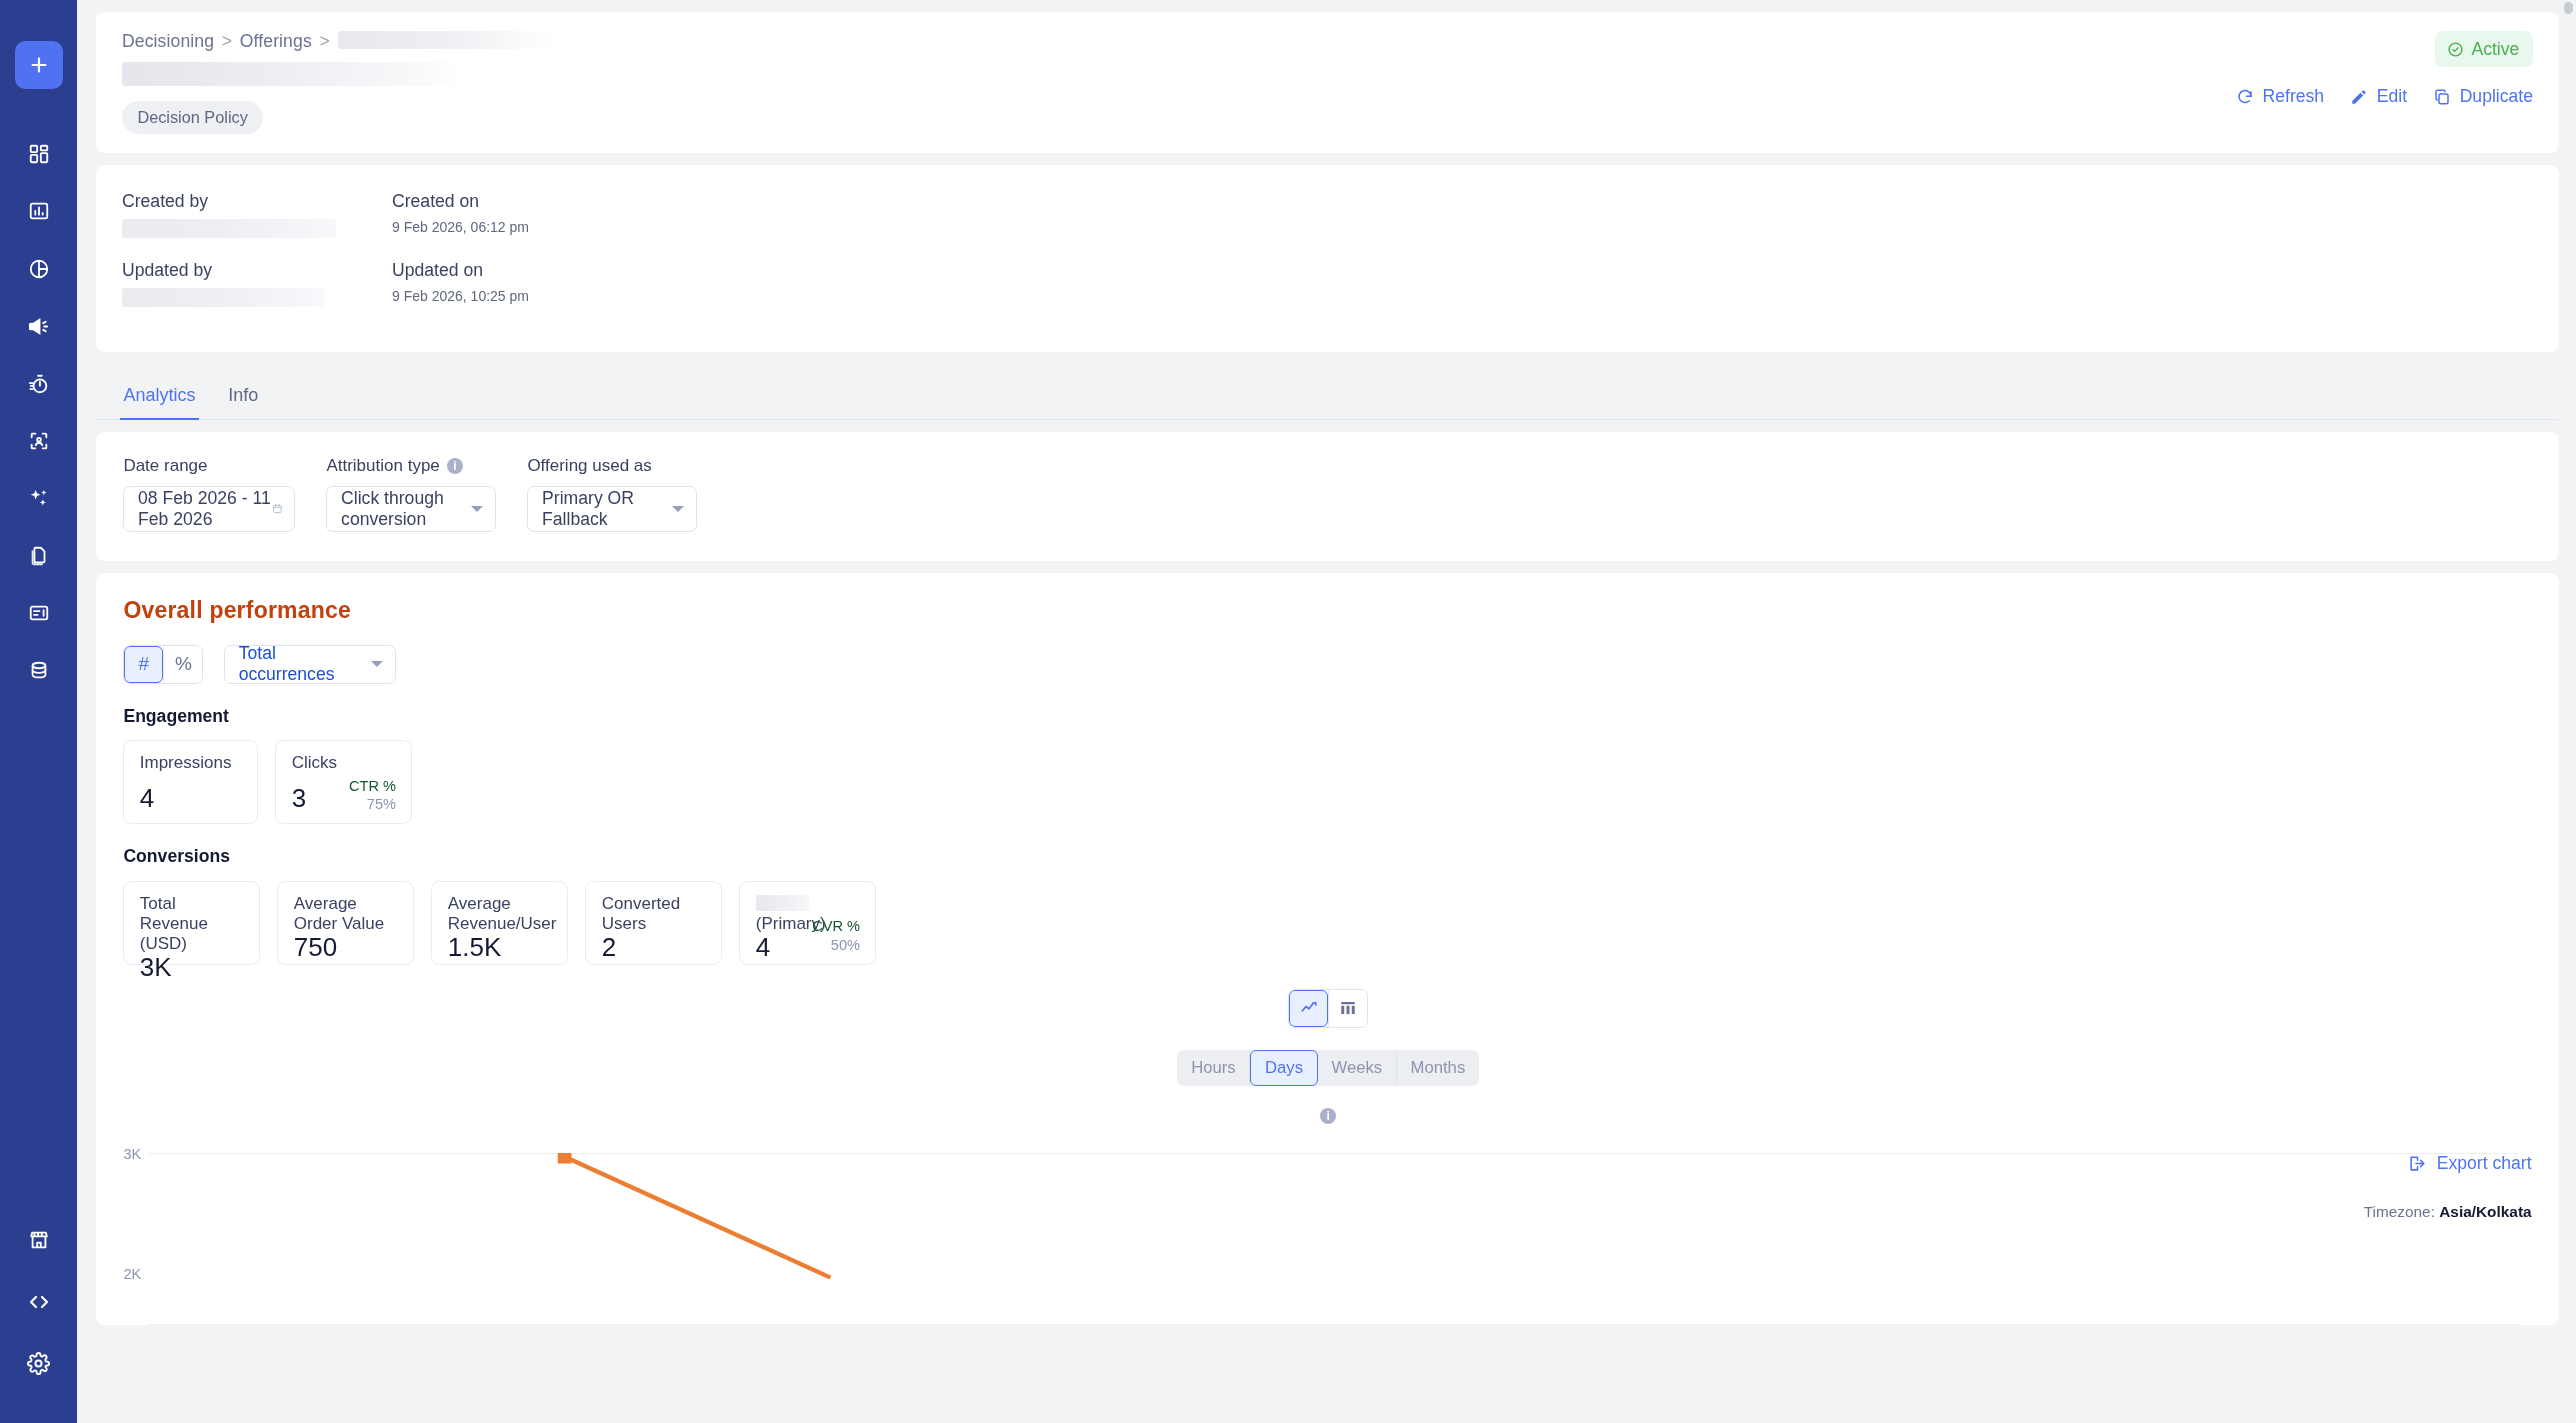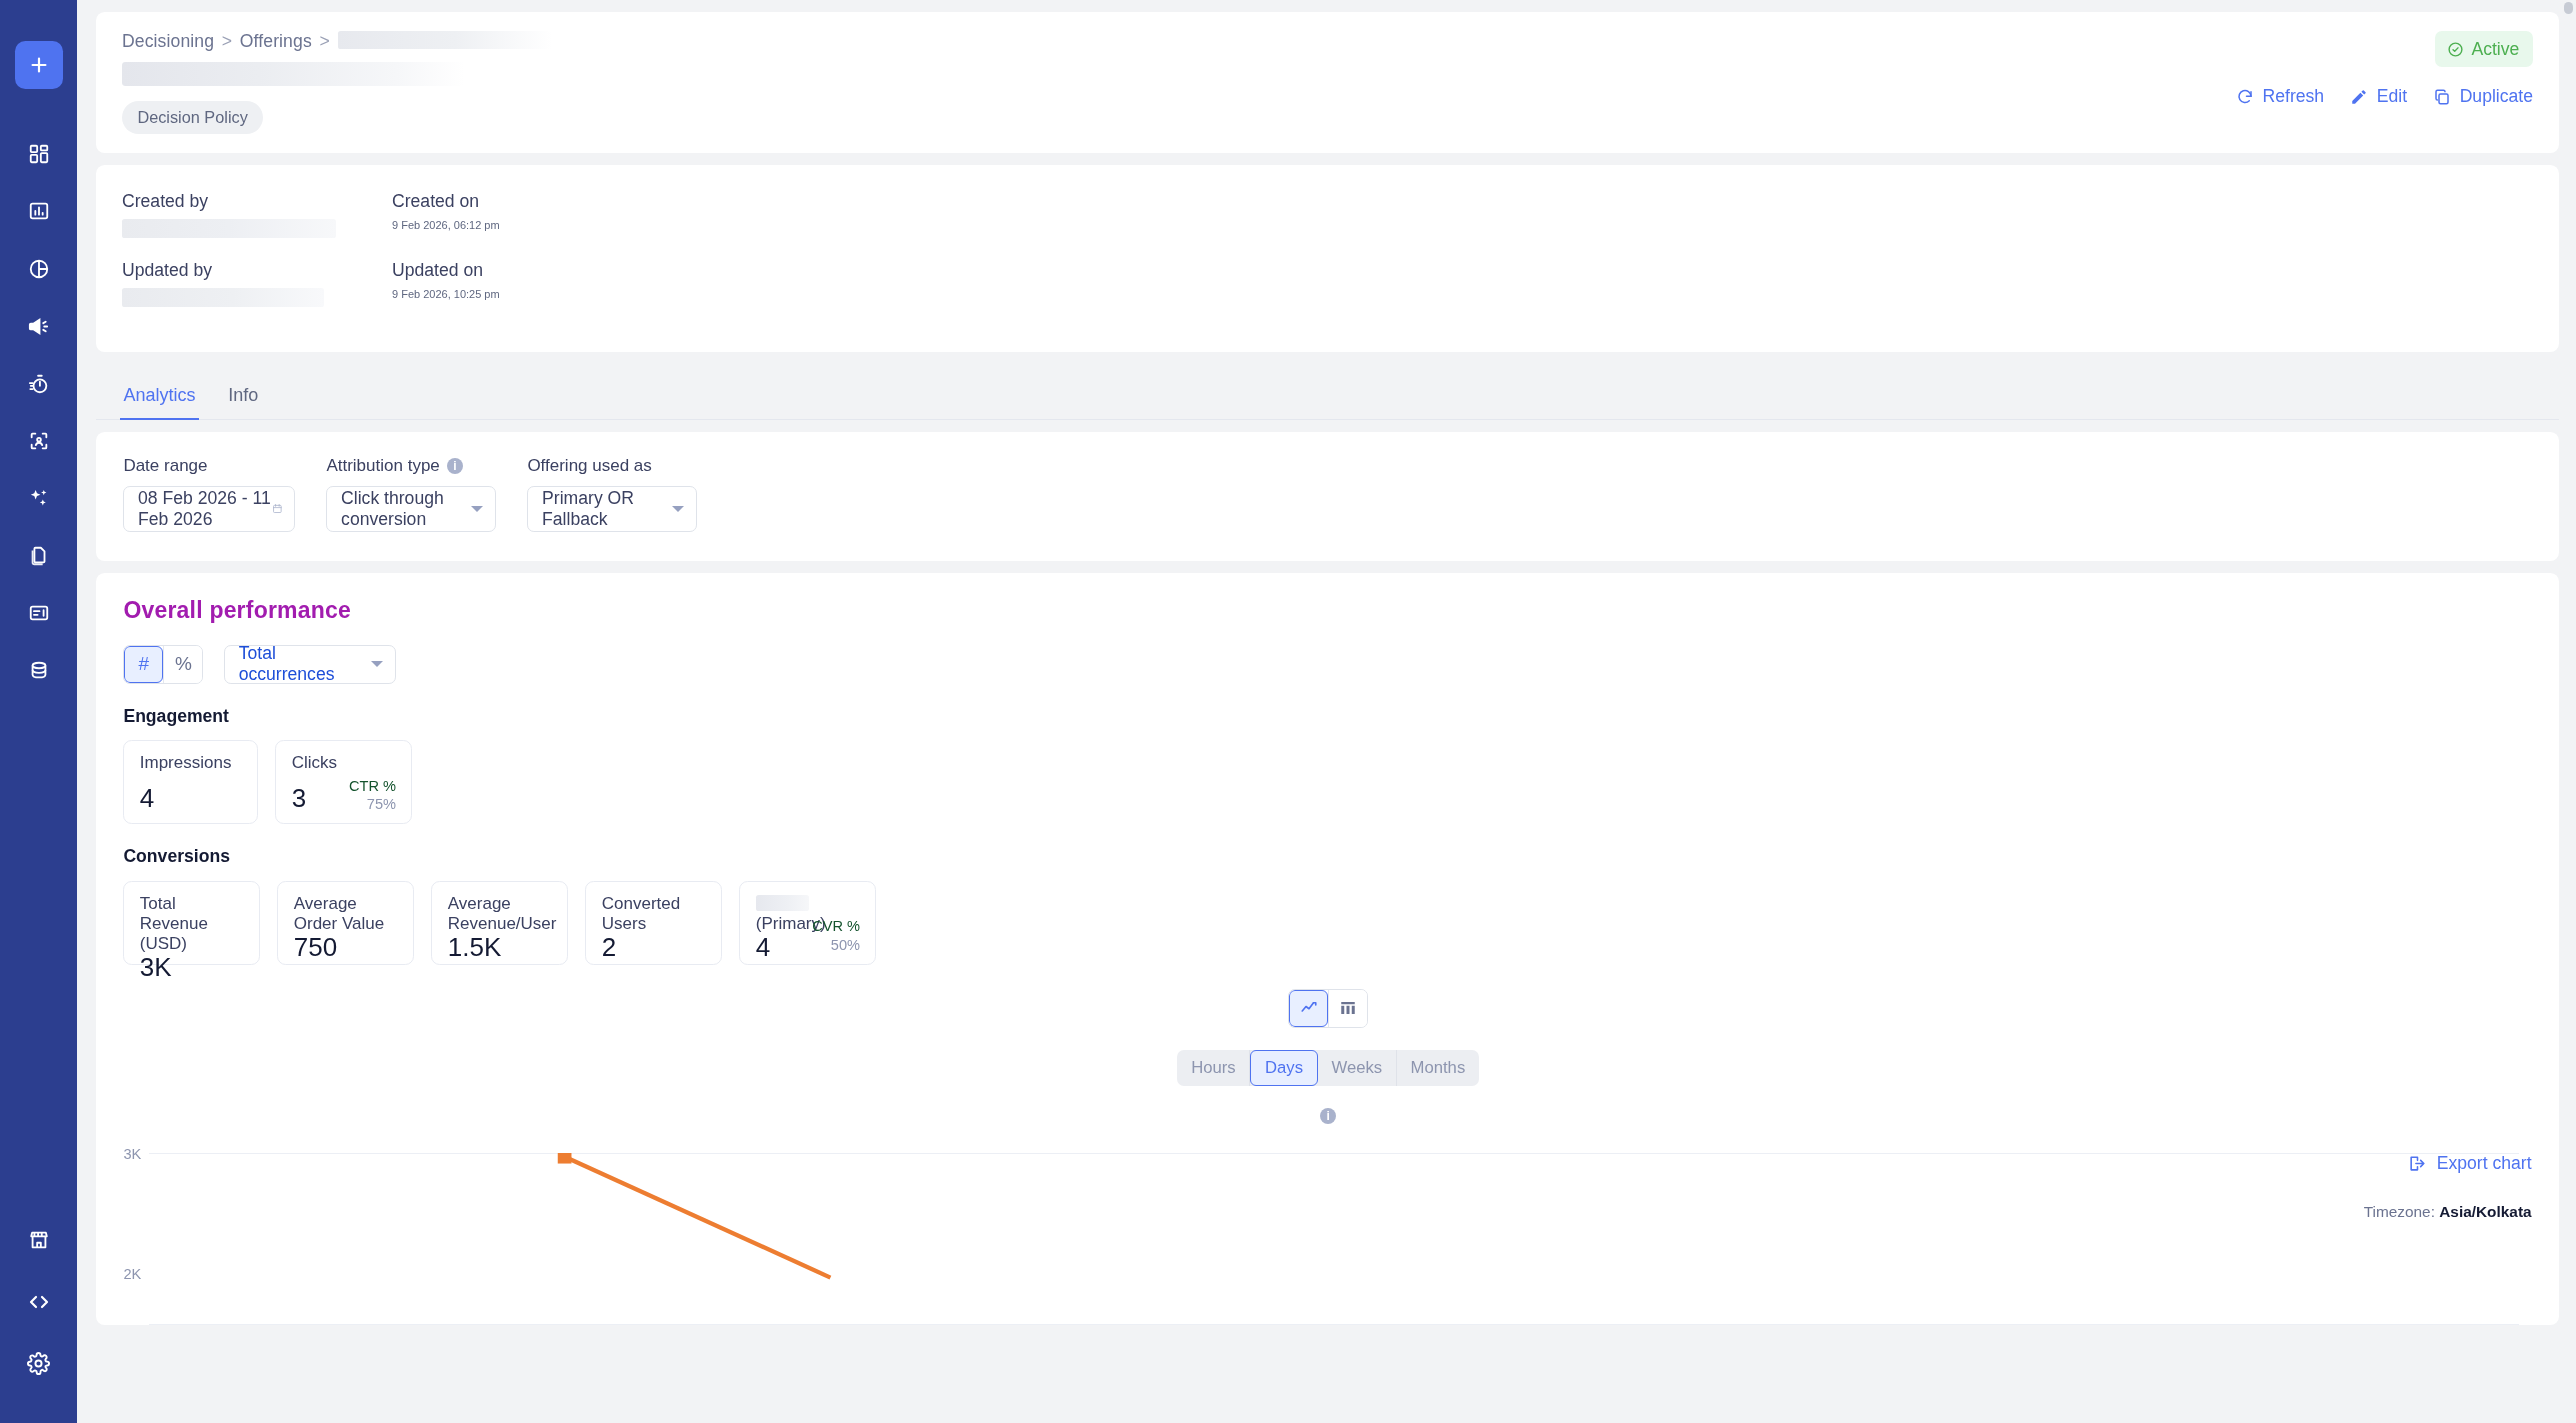--- a/index.html
+++ b/index.html
@@ -87,21 +87,21 @@
     display: inline-flex; align-items: center; gap: 8.6px;
     color: #4f73f0; font-size: 17.6px; cursor: pointer; white-space: nowrap;
   }
 
   
   .meta-card { padding: 26px 26px 29px 26px; }
   .meta-row { display: flex; margin-bottom: 22px; }
   .meta-row:last-child { margin-bottom: 16px; }
   .meta-col-a { width: 270px; }
   .meta-label { font-size: 17.6px; color: #3b4161; margin-bottom: 6.9px; }
-  .meta-val { font-size: 11px; color: #5f6780; }
+  .meta-val { font-size: 14px; color: #5f6780; }
   .meta-redact-a {
     width: 214px; height: 19px; border-radius: 2.6px;
     background: linear-gradient(90deg,#e9ebef 0%,#edeff3 50%,#f7f8fa 100%);
   }
   .meta-redact-b {
     width: 202px; height: 19px; border-radius: 2.6px;
     background: linear-gradient(90deg,#e9ebef 0%,#eef0f3 55%,#f8f9fb 100%);
   }
 
   
@@ -125,21 +125,21 @@
   .f-date .input-box { width: 172px; justify-content: space-between; }
   .f-attr .input-box { width: 170px; justify-content: space-between; }
   .f-off .input-box { width: 170px; justify-content: space-between; }
   .caret { width: 0; height: 0; border-left: 6px solid transparent; border-right: 6px solid transparent;
            border-top: 6.9px solid #96a0c0; }
   .info-dot { width: 16.3px; height: 16.3px; border-radius: 50%; background: #a9b2cc; color:#fff;
     font-size: 12px; display:inline-flex; align-items:center; justify-content:center; font-weight:bold; cursor:pointer;}
 
   
   .perf-card { margin-top: 12px; padding: 24px 26px 0 27.4px; min-height: 600px; position: relative; }
-  .perf-title { font-size: 23px; font-weight: bold; color: #a21caf; letter-spacing: 0.2px; }
+  .perf-title { font-size: 23px; font-weight: bold; color: #c2410c; letter-spacing: 0.2px; }
   .perf-controls { display: flex; align-items: center; gap: 20.6px; margin-top: 20.6px; }
   .seg { display: flex; border: 0.9px solid #dfe3ea; border-radius: 6.9px; overflow: hidden; height: 39px; }
   .seg-btn {
     width: 39px; display: flex; align-items: center; justify-content: center;
     font-size: 19px; color: #6b7390; cursor: pointer; background: #fff;
   }
   .seg-btn.active { background: #e8efff; color: #4f73f0; border: 0.9px solid #4f73f0; border-radius: 6px; }
   .seg-btn + .seg-btn { border-left: 0.9px solid #e4e7ee; }
   .sel-box {
     border: 0.9px solid #dfe3ea; border-radius: 6.9px; height: 39px;

